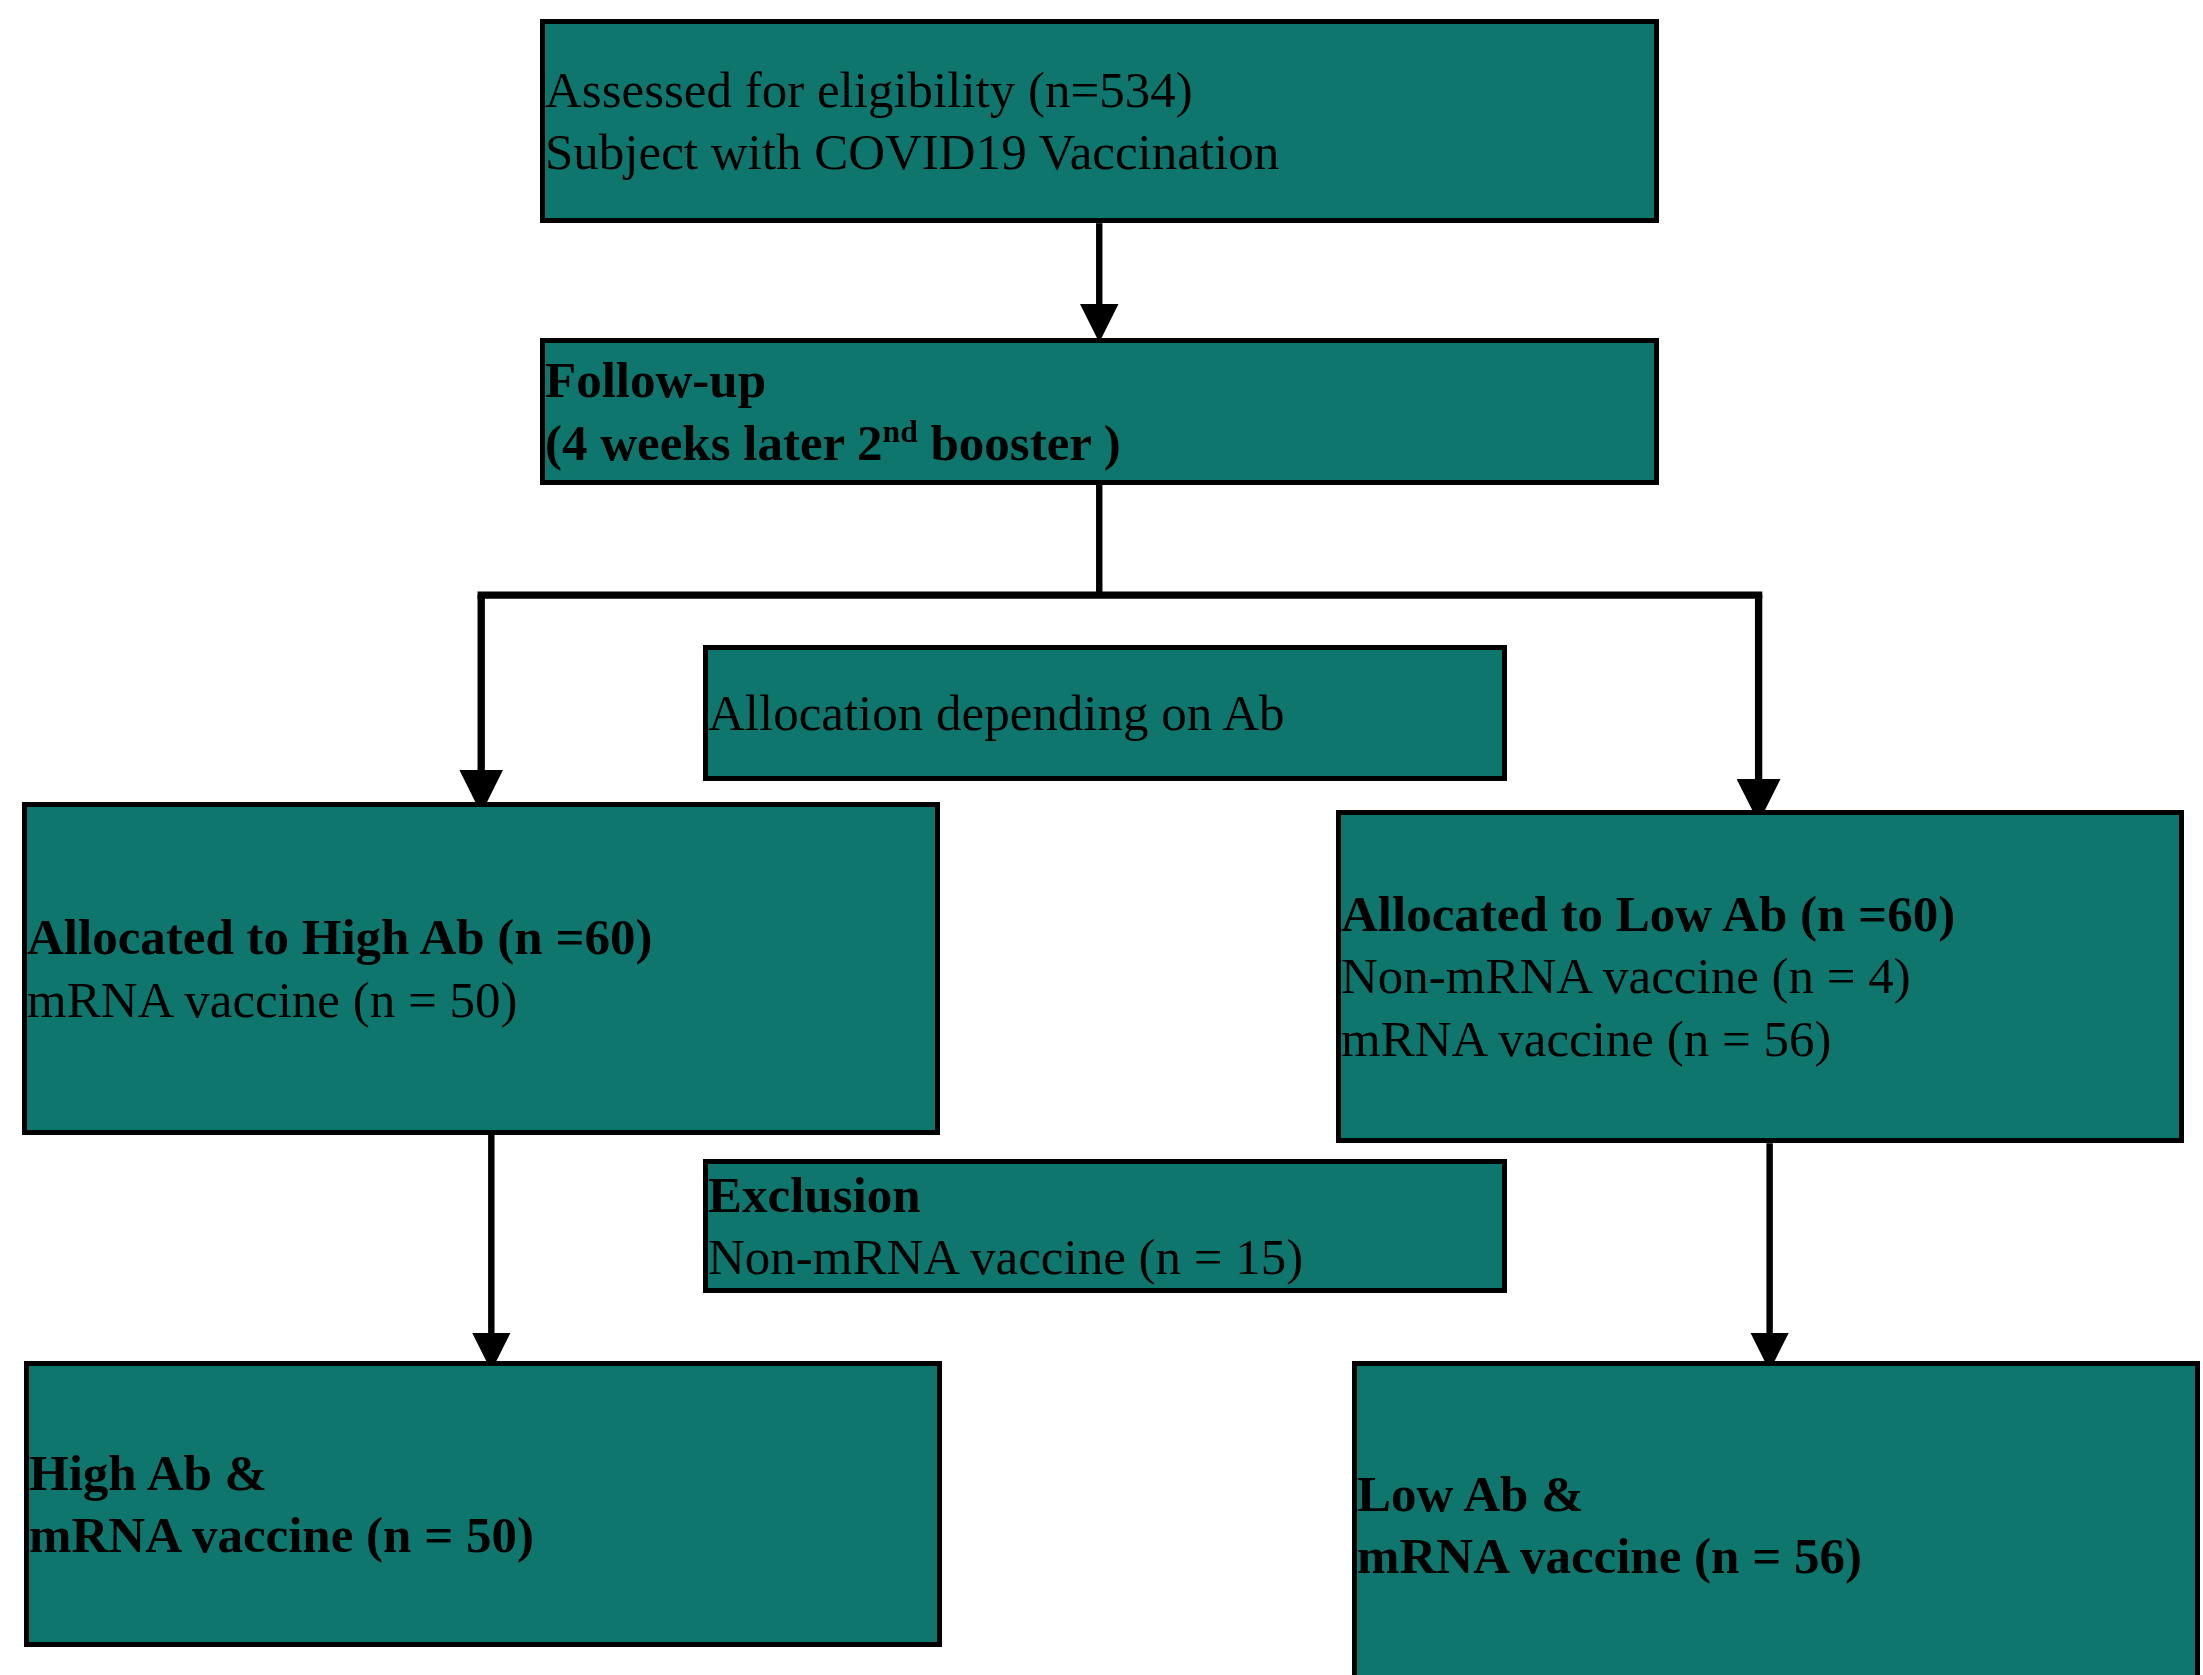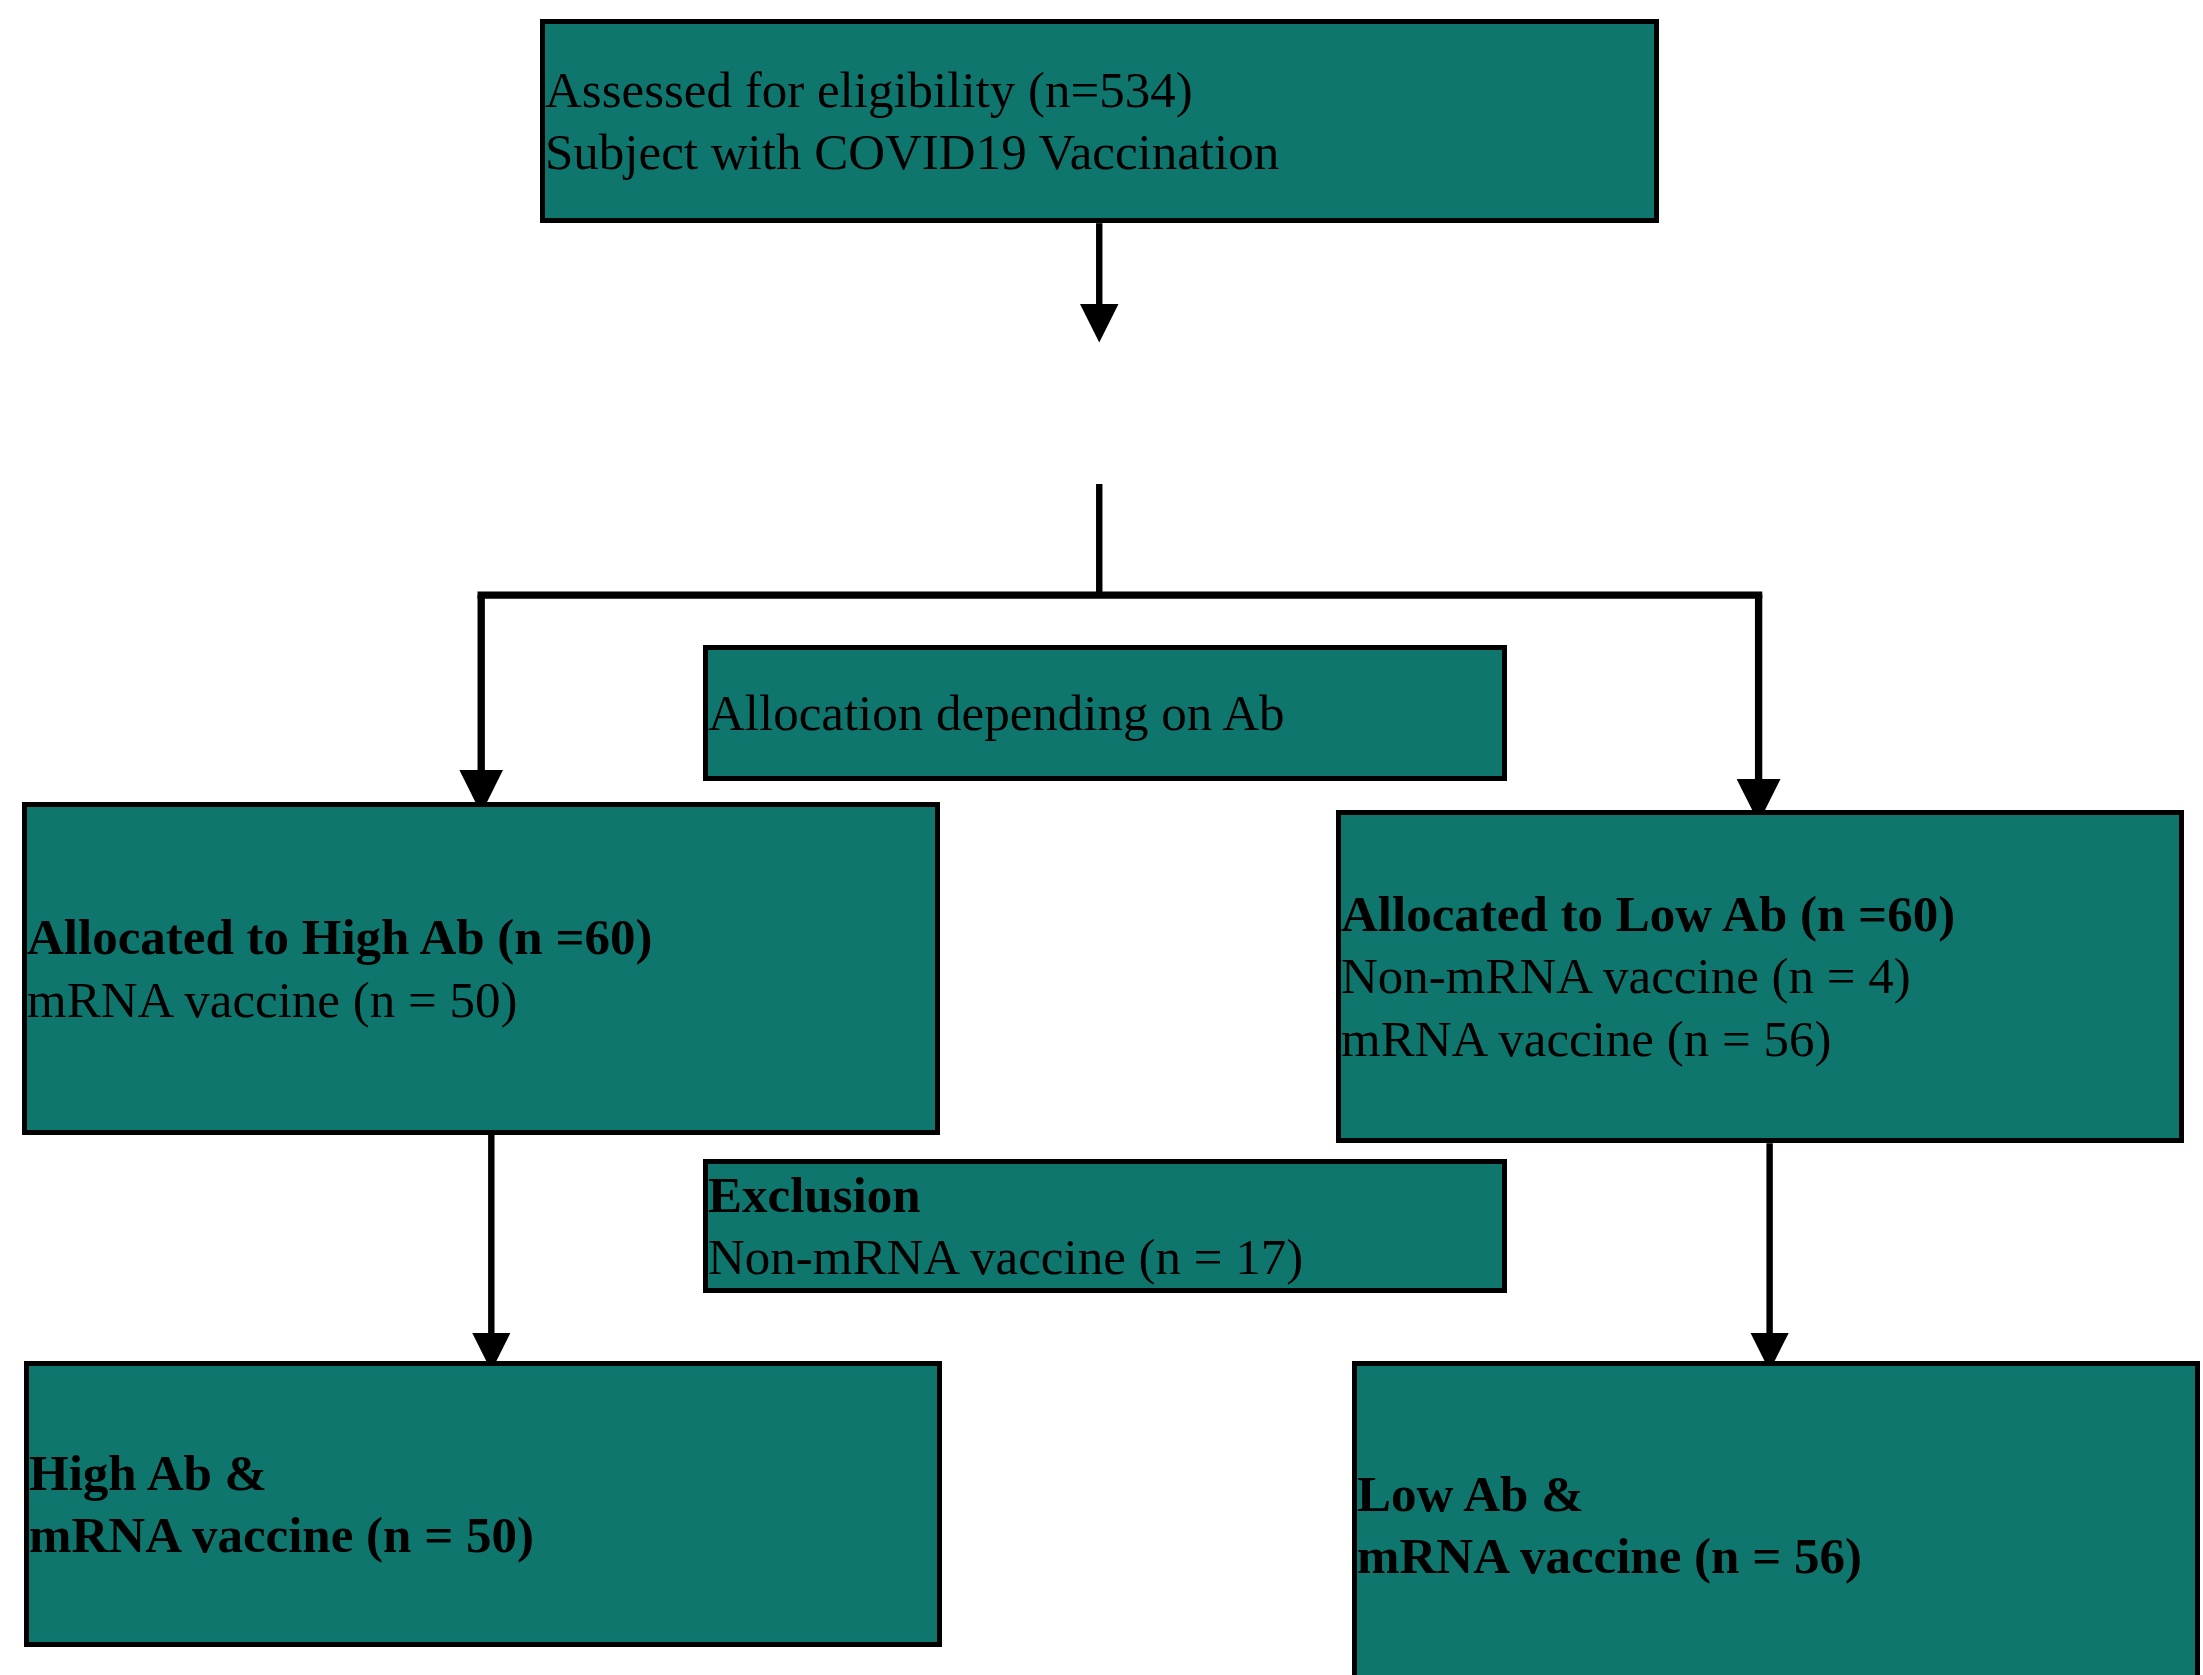--- a/index.html
+++ b/index.html
@@ -85,39 +85,43 @@
     <g>
       <line x1="1927" y1="1245" x2="1927" y2="1472" stroke="#000000" stroke-width="7" marker-end="url(#arrow)"></line>
     </g>
   </svg>
 
   <div class="node" style="left:540px; top:19px; width:1119px; height:204px;">
     <div class="line r">Assessed for eligibility (n=534)</div>
     <div class="line r">Subject with COVID19 Vaccination</div>
   </div>
 
+  <div class="node" style="left:540px; top:338px; width:1119px; height:147px;">
+    <div class="line b">Follow-up</div>
+    <div class="line b"><span>(4 weeks later 2</span><sup>nd</sup><span> booster )</span></div>
+  </div>
 
   <div class="node" style="left:703px; top:645px; width:804px; height:136px;">
     <div class="line r">Allocation depending on Ab</div>
   </div>
 
   <div class="node" style="left:22px; top:802px; width:918px; height:333px;">
     <div class="line b">Allocated to High Ab (n =60)</div>
     <div class="line r">mRNA vaccine (n = 50)</div>
   </div>
 
   <div class="node" style="left:1336px; top:810px; width:848px; height:333px;">
     <div class="line b">Allocated to Low Ab (n =60)</div>
     <div class="line r">Non-mRNA vaccine (n = 4)</div>
     <div class="line r">mRNA vaccine (n = 56)</div>
   </div>
 
   <div class="node" style="left:703px; top:1159px; width:804px; height:134px;">
     <div class="line b">Exclusion</div>
-    <div class="line r">Non-mRNA vaccine (n = 17)</div>
+    <div class="line r">Non-mRNA vaccine (n = 15)</div>
   </div>
 
   <div class="node" style="left:24px; top:1361px; width:918px; height:286px;">
     <div class="line b">High Ab &amp;</div>
     <div class="line b">mRNA vaccine (n = 50)</div>
   </div>
 
   <div class="node" style="left:1352px; top:1361px; width:848px; height:328px;font-family:Liberation Serif, serif;">
     <div class="line b">Low Ab &amp;</div>
     <div class="line b">mRNA vaccine (n = 56)</div>

